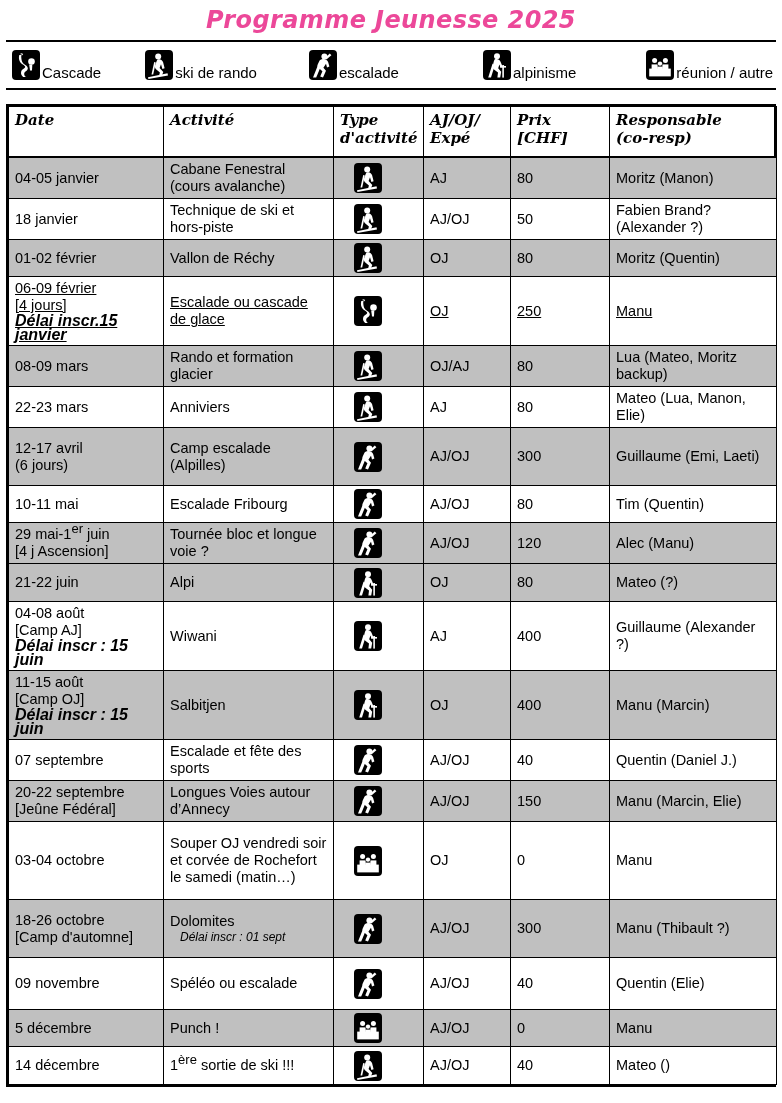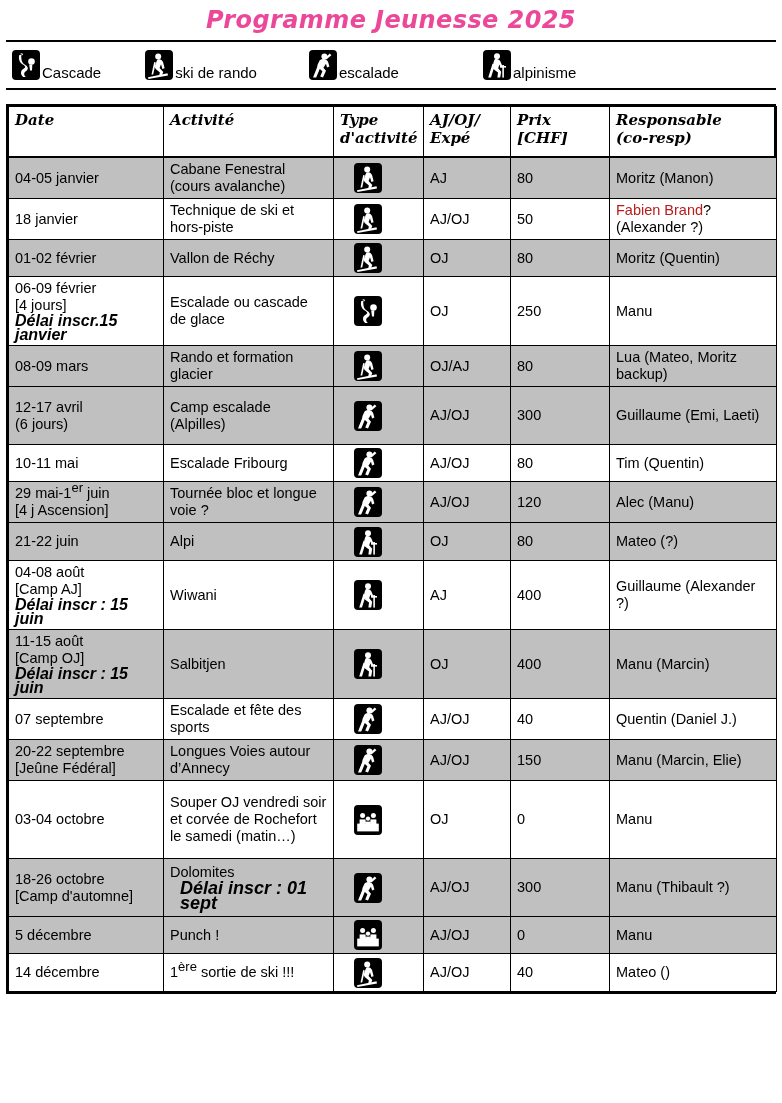--- a/index.html
+++ b/index.html
@@ -113,22 +113,22 @@
   tr.shade td { background: #c0c0c0; }
   tr.plain td { background: #ffffff; }
 
   td.cell-date   { }
   td.cell-act    { text-align: justify; text-align-last: left; }
   td.cell-type   { text-align: center; padding: 2px 0; }
   td.cell-resp   { text-align: justify; }
 
   .date-main { display:block; }
   .date-sub  { display:block; font-style: italic; font-weight: bold; font-size: 16px; line-height: 14px; }
-  .act-sub   { display:block; font-style: italic; font-weight: bold; font-size: 18px; line-height: 15px; padding-left: 10px; }
-  .teal { color: #b91c1c; }
+  .act-sub   { display:block; font-style: italic; font-weight: normal; font-size: 12px; line-height: 15px; padding-left: 10px; }
+  .teal { color: #000000; }
   sup { font-size: 13px; vertical-align: super; line-height: 0; }
 
   td.cell-type .icon { margin-left: 14px; }
 </style>
 </head>
 <body>
 
 <div class="page">
 
   <div class="title">Programme Jeunesse 2025</div>
@@ -181,20 +181,34 @@
       <path d="M12.6 9.0 C14.8 8.6 16.6 9.6 17.4 11.4 L19.0 15.2 L21.0 15.0 L21.2 17.0
                L17.6 17.4 L16.4 14.4 L15.2 18.2 L18.2 21.8 L17.2 27.4 L14.4 27.4
                L15.0 22.6 L11.0 19.4 C9.8 18.4 9.4 17.0 9.8 15.6 L10.8 11.6
                C11.1 10.2 11.6 9.2 12.6 9.0 Z" fill="#fff"></path>
       <path d="M9.6 13.4 L5.2 27.4 L8.0 27.4 L11.6 16.0 Z" fill="#fff"></path>
       <rect x="19.3" y="16.0" width="1.6" height="11.6" fill="#fff"></rect>
       <rect x="17.0" y="16.0" width="6.0" height="1.6" fill="#fff"></rect>
           </svg>
         </span>
         <span class="lbl">alpinisme</span>
+      </div>
+      <div class="legend-item" style="margin-right: 0px;">
+        <span class="icon">
+          <svg viewBox="0 0 28 30" xmlns="http://www.w3.org/2000/svg">
+      <circle cx="8.6" cy="10.6" r="2.5" fill="#fff"></circle>
+      <circle cx="19.4" cy="10.6" r="2.5" fill="#fff"></circle>
+      <circle cx="14.0" cy="13.6" r="2.2" fill="#fff"></circle>
+      <path d="M3.2 18.6 L24.8 18.6 L24.8 26.4 L3.2 26.4 Z" fill="#fff"></path>
+      <path d="M5.6 14.4 L11.6 14.4 L11.6 19.0 L5.6 19.0 Z" fill="#fff"></path>
+      <path d="M16.4 14.4 L22.4 14.4 L22.4 19.0 L16.4 19.0 Z" fill="#fff"></path>
+      <path d="M11.2 16.6 L16.8 16.6 L16.8 19.2 L11.2 19.2 Z" fill="#fff"></path>
+          </svg>
+        </span>
+        <span class="lbl">réunion / autre</span>
       </div>
     </div>
 
   <div class="tbl-wrap">
     <table class="sched">
       <colgroup>
         <col class="c-date">
           <col class="c-act">
           <col class="c-type">
         <col class="c-ajoj">
@@ -256,21 +270,21 @@
       <path d="M13.6 9.2 C16.0 9.0 17.6 10.4 18.1 12.3 L19.6 18.2 L17.4 18.9 L16.0 14.2
                L14.6 18.0 L18.3 22.0 L17.0 25.3 L14.2 25.3 L14.9 22.6 L11.0 19.2
                C9.8 18.0 9.6 16.6 10.2 15.0 L11.6 11.3 C12.0 10.0 12.6 9.3 13.6 9.2 Z" fill="#fff"></path>
       <path d="M10.8 12.4 L8.2 24.6 L6.5 24.6 L9.2 12.0 Z" fill="#fff"></path>
       <path d="M3.0 27.2 L22.5 23.2 L23.0 25.4 L3.4 29.0 Z" fill="#fff"></path>
                 </svg></span></td>
             <td>OJ</td>
             <td>80</td>
             <td class="cell-resp"><span>Moritz (Quentin)</span></td>
           </tr>
-          <tr class="plain" style="height: 50px;">
+          <tr class="plain" style="height: 50px; text-decoration: underline;">
             <td class="cell-date">
               <span class="date-main">06-09 février</span>
               <span class="date-main">[4 jours]</span>
               <span class="date-sub">Délai inscr.15 janvier</span>
             </td>
             <td class="cell-act"><span>Escalade ou cascade de glace</span></td>
             <td class="cell-type"><span class="icon"><svg viewBox="0 0 28 30" xmlns="http://www.w3.org/2000/svg">
       <circle cx="19.5" cy="11.5" r="3.3" fill="#fff"></circle>
       <path d="M9.5 5.5 L9.5 3.5 L8 4.8 L9.0 3.0 L11.2 4.0 L10.3 5.2 Z" fill="#fff"></path>
       <path d="M9.3 5.0 C9.3 5.0 9.0 10 10.6 12.6 C12.2 15.2 15.6 15.6 15.8 18.2
@@ -292,20 +306,37 @@
       <circle cx="13.2" cy="6.6" r="3.0" fill="#fff"></circle>
       <path d="M13.6 9.2 C16.0 9.0 17.6 10.4 18.1 12.3 L19.6 18.2 L17.4 18.9 L16.0 14.2
                L14.6 18.0 L18.3 22.0 L17.0 25.3 L14.2 25.3 L14.9 22.6 L11.0 19.2
                C9.8 18.0 9.6 16.6 10.2 15.0 L11.6 11.3 C12.0 10.0 12.6 9.3 13.6 9.2 Z" fill="#fff"></path>
       <path d="M10.8 12.4 L8.2 24.6 L6.5 24.6 L9.2 12.0 Z" fill="#fff"></path>
       <path d="M3.0 27.2 L22.5 23.2 L23.0 25.4 L3.4 29.0 Z" fill="#fff"></path>
                 </svg></span></td>
             <td>OJ/AJ</td>
             <td>80</td>
             <td class="cell-resp"><span>Lua (Mateo, Moritz backup)</span></td>
+          </tr>
+          <tr class="plain" style="height: 38px;">
+            <td class="cell-date">
+              <span class="date-main">22-23 mars</span>
+            </td>
+            <td class="cell-act"><span>Anniviers</span></td>
+            <td class="cell-type"><span class="icon"><svg viewBox="0 0 28 30" xmlns="http://www.w3.org/2000/svg">
+      <circle cx="13.2" cy="6.6" r="3.0" fill="#fff"></circle>
+      <path d="M13.6 9.2 C16.0 9.0 17.6 10.4 18.1 12.3 L19.6 18.2 L17.4 18.9 L16.0 14.2
+               L14.6 18.0 L18.3 22.0 L17.0 25.3 L14.2 25.3 L14.9 22.6 L11.0 19.2
+               C9.8 18.0 9.6 16.6 10.2 15.0 L11.6 11.3 C12.0 10.0 12.6 9.3 13.6 9.2 Z" fill="#fff"></path>
+      <path d="M10.8 12.4 L8.2 24.6 L6.5 24.6 L9.2 12.0 Z" fill="#fff"></path>
+      <path d="M3.0 27.2 L22.5 23.2 L23.0 25.4 L3.4 29.0 Z" fill="#fff"></path>
+                </svg></span></td>
+            <td>AJ</td>
+            <td>80</td>
+            <td class="cell-resp"><span>Mateo (Lua, Manon, Elie)</span></td>
           </tr>
           <tr class="shade" style="height: 58px;">
             <td class="cell-date">
               <span class="date-main">12-17 avril</span>
               <span class="date-main">(6 jours)</span>
             </td>
             <td class="cell-act"><span>Camp escalade (Alpilles)</span></td>
             <td class="cell-type"><span class="icon"><svg viewBox="0 0 28 30" xmlns="http://www.w3.org/2000/svg">
       <circle cx="15.4" cy="6.4" r="3.0" fill="#fff"></circle>
       <path d="M20.8 3.6 L22.4 5.2 L17.4 9.4 L16.0 7.8 Z" fill="#fff"></path>
@@ -478,20 +509,37 @@
       <path d="M20.8 3.6 L22.4 5.2 L17.4 9.4 L16.0 7.8 Z" fill="#fff"></path>
       <path d="M13.8 9.0 C16.2 8.6 18.6 10.0 19.2 12.2 L20.4 16.6 L18.0 17.4 L17.0 13.8
                L14.4 17.8 L17.0 20.8 L14.0 27.6 L11.2 26.6 L13.4 21.2 L9.4 17.8
                C8.4 16.8 8.2 15.6 8.8 14.2 L10.6 10.6 C11.3 9.5 12.6 9.1 13.8 9.0 Z" fill="#fff"></path>
       <path d="M9.0 15.0 L4.0 27.6 L7.2 27.6 L11.6 17.0 Z" fill="#fff"></path>
                 </svg></span></td>
             <td>AJ/OJ</td>
             <td>300</td>
             <td class="cell-resp"><span>Manu (Thibault ?)</span></td>
           </tr>
+          <tr class="plain" style="height: 52px;">
+            <td class="cell-date">
+              <span class="date-main">09 novembre</span>
+            </td>
+            <td class="cell-act"><span>Spéléo ou escalade</span></td>
+            <td class="cell-type"><span class="icon"><svg viewBox="0 0 28 30" xmlns="http://www.w3.org/2000/svg">
+      <circle cx="15.4" cy="6.4" r="3.0" fill="#fff"></circle>
+      <path d="M20.8 3.6 L22.4 5.2 L17.4 9.4 L16.0 7.8 Z" fill="#fff"></path>
+      <path d="M13.8 9.0 C16.2 8.6 18.6 10.0 19.2 12.2 L20.4 16.6 L18.0 17.4 L17.0 13.8
+               L14.4 17.8 L17.0 20.8 L14.0 27.6 L11.2 26.6 L13.4 21.2 L9.4 17.8
+               C8.4 16.8 8.2 15.6 8.8 14.2 L10.6 10.6 C11.3 9.5 12.6 9.1 13.8 9.0 Z" fill="#fff"></path>
+      <path d="M9.0 15.0 L4.0 27.6 L7.2 27.6 L11.6 17.0 Z" fill="#fff"></path>
+                </svg></span></td>
+            <td>AJ/OJ</td>
+            <td>40</td>
+            <td class="cell-resp"><span>Quentin (Elie)</span></td>
+          </tr>
           <tr class="shade" style="height: 36px;">
             <td class="cell-date">
               <span class="date-main">5 décembre</span>
             </td>
             <td class="cell-act"><span>Punch !</span></td>
             <td class="cell-type"><span class="icon"><svg viewBox="0 0 28 30" xmlns="http://www.w3.org/2000/svg">
       <circle cx="8.6" cy="10.6" r="2.5" fill="#fff"></circle>
       <circle cx="19.4" cy="10.6" r="2.5" fill="#fff"></circle>
       <circle cx="14.0" cy="13.6" r="2.2" fill="#fff"></circle>
       <path d="M3.2 18.6 L24.8 18.6 L24.8 26.4 L3.2 26.4 Z" fill="#fff"></path>

